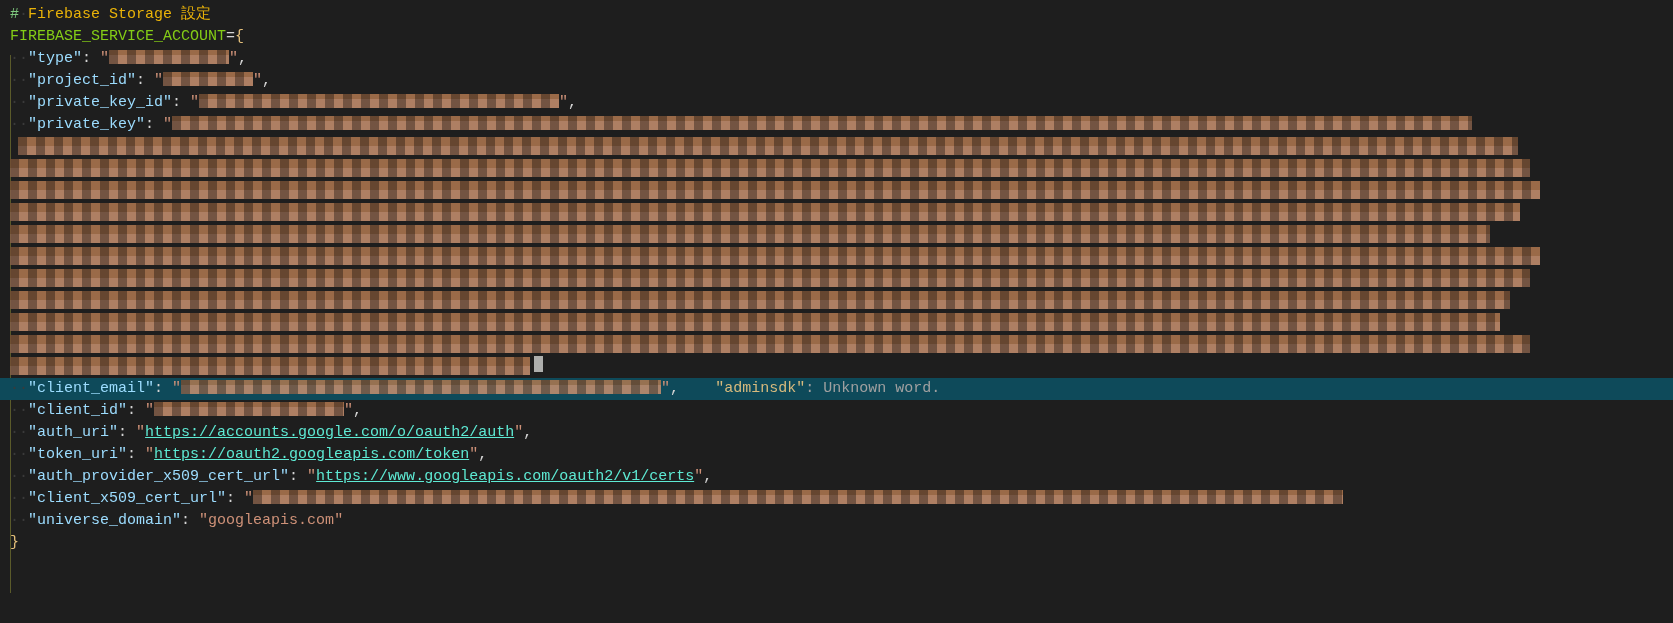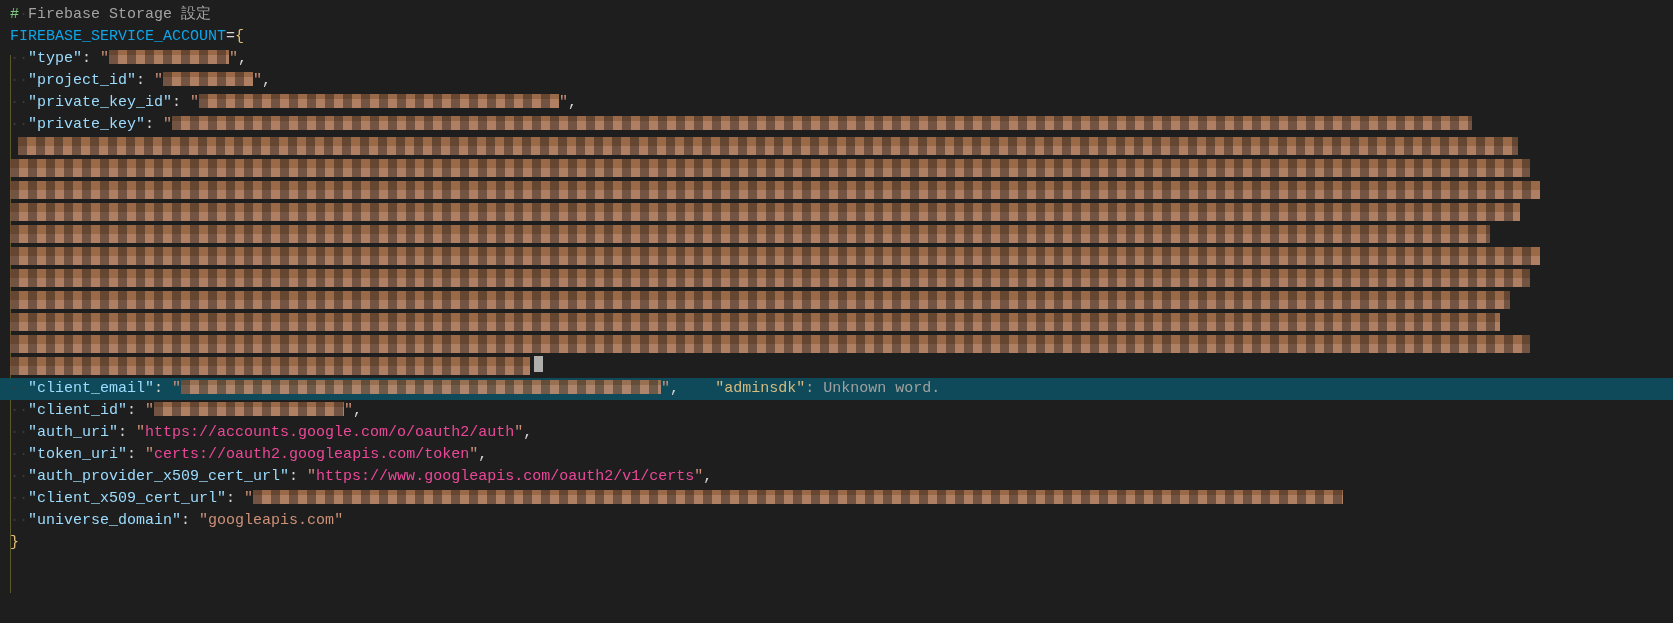--- a/index.html
+++ b/index.html
@@ -8,28 +8,28 @@
     font-family: "Menlo", "Consolas", "Courier New", monospace;
     font-size: 15px;
     line-height: 22px;
     color: #d4d4d4;
     overflow: hidden;
     width: 1673px;
     height: 623px;
     padding: 4px 0 0 0;
   }
   .comment-hash { color: #7fc97f; }
-  .comment { color: #a3a3a3; }
-  .envvar { color: #0ea5e9; margin-top: 28px; }
+  .comment { color: #eab308; }
+  .envvar { color: #84cc16; margin-top: 28px; }
   .equals { color: #d4d4d4; }
   .brace { color: #e5c07b; }
   .key { color: #9cdcfe; }
   .colon { color: #d4d4d4; }
   .string { color: #ce9178; }
-  .url { color: #ec4899; }
+  .url { color: #5eead4; text-decoration: underline; }
   .punct { color: #d4d4d4; }
   .literal { color: #d7ba7d; }
   .err { color: #a0a0a0; margin-top: 45px; }
   .line { white-space: pre; padding-left: 10px; position: relative; }
   .dots::before { content: "·"; color: #3a3a3a; }
   .highlight-line {
     background: #0e4a5a;
   }
   .bracket-guide {
     position: absolute;
@@ -99,21 +99,21 @@
 <div class="mosaic-row"><span class="mosaic-fill" style="width:1490px;margin-left:0"></span></div>
 <div class="mosaic-row"><span class="mosaic-fill" style="width:1520px;margin-left:0"></span></div>
 <div class="mosaic-row"><span class="mosaic-fill" style="width:520px;margin-left:0"></span><span class="cursor-block"></span></div>
 
 <div class="line highlight-line"><span class="dots"></span><span class="dots"></span><span class="key">"client_email"</span><span class="colon">: </span><span class="string">"</span><span class="mosaic-fill mosaic-inline squiggle" style="width:480px"></span><span class="string">"</span><span class="punct">,</span><span>    </span><span class="literal">"adminsdk"</span><span class="err">: Unknown word.</span></div>
 
 <div class="line"><span class="dots"></span><span class="dots"></span><span class="key">"client_id"</span><span class="colon">: </span><span class="string">"</span><span class="mosaic-fill mosaic-inline" style="width:190px"></span><span class="string">"</span><span class="punct">,</span></div>
 
 <div class="line"><span class="dots"></span><span class="dots"></span><span class="key">"auth_uri"</span><span class="colon">: </span><span class="string">"</span><span class="url">https://accounts.google.com/o/oauth2/auth</span><span class="string">"</span><span class="punct">,</span></div>
 
-<div class="line"><span class="dots"></span><span class="dots"></span><span class="key">"token_uri"</span><span class="colon">: </span><span class="string">"</span><span class="url">certs://oauth2.googleapis.com/token</span><span class="string">"</span><span class="punct">,</span></div>
+<div class="line"><span class="dots"></span><span class="dots"></span><span class="key">"token_uri"</span><span class="colon">: </span><span class="string">"</span><span class="url">https://oauth2.googleapis.com/token</span><span class="string">"</span><span class="punct">,</span></div>
 
 <div class="line"><span class="dots"></span><span class="dots"></span><span class="key">"auth_provider_x509_cert_url"</span><span class="colon">: </span><span class="string">"</span><span class="url">https://www.googleapis.com/oauth2/v1/certs</span><span class="string">"</span><span class="punct">,</span></div>
 
 <div class="line"><span class="dots"></span><span class="dots"></span><span class="key">"client_x509_cert_url"</span><span class="colon">: </span><span class="string">"</span><span class="mosaic-fill mosaic-inline" style="width:1090px"></span></div>
 
 <div class="line"><span class="dots"></span><span class="dots"></span><span class="key">"universe_domain"</span><span class="colon">: </span><span class="string">"</span><span class="string">googleapis.com</span><span class="string">"</span></div>
 
 <div class="line"><span class="brace">}</span></div>
 
 </body></html>

